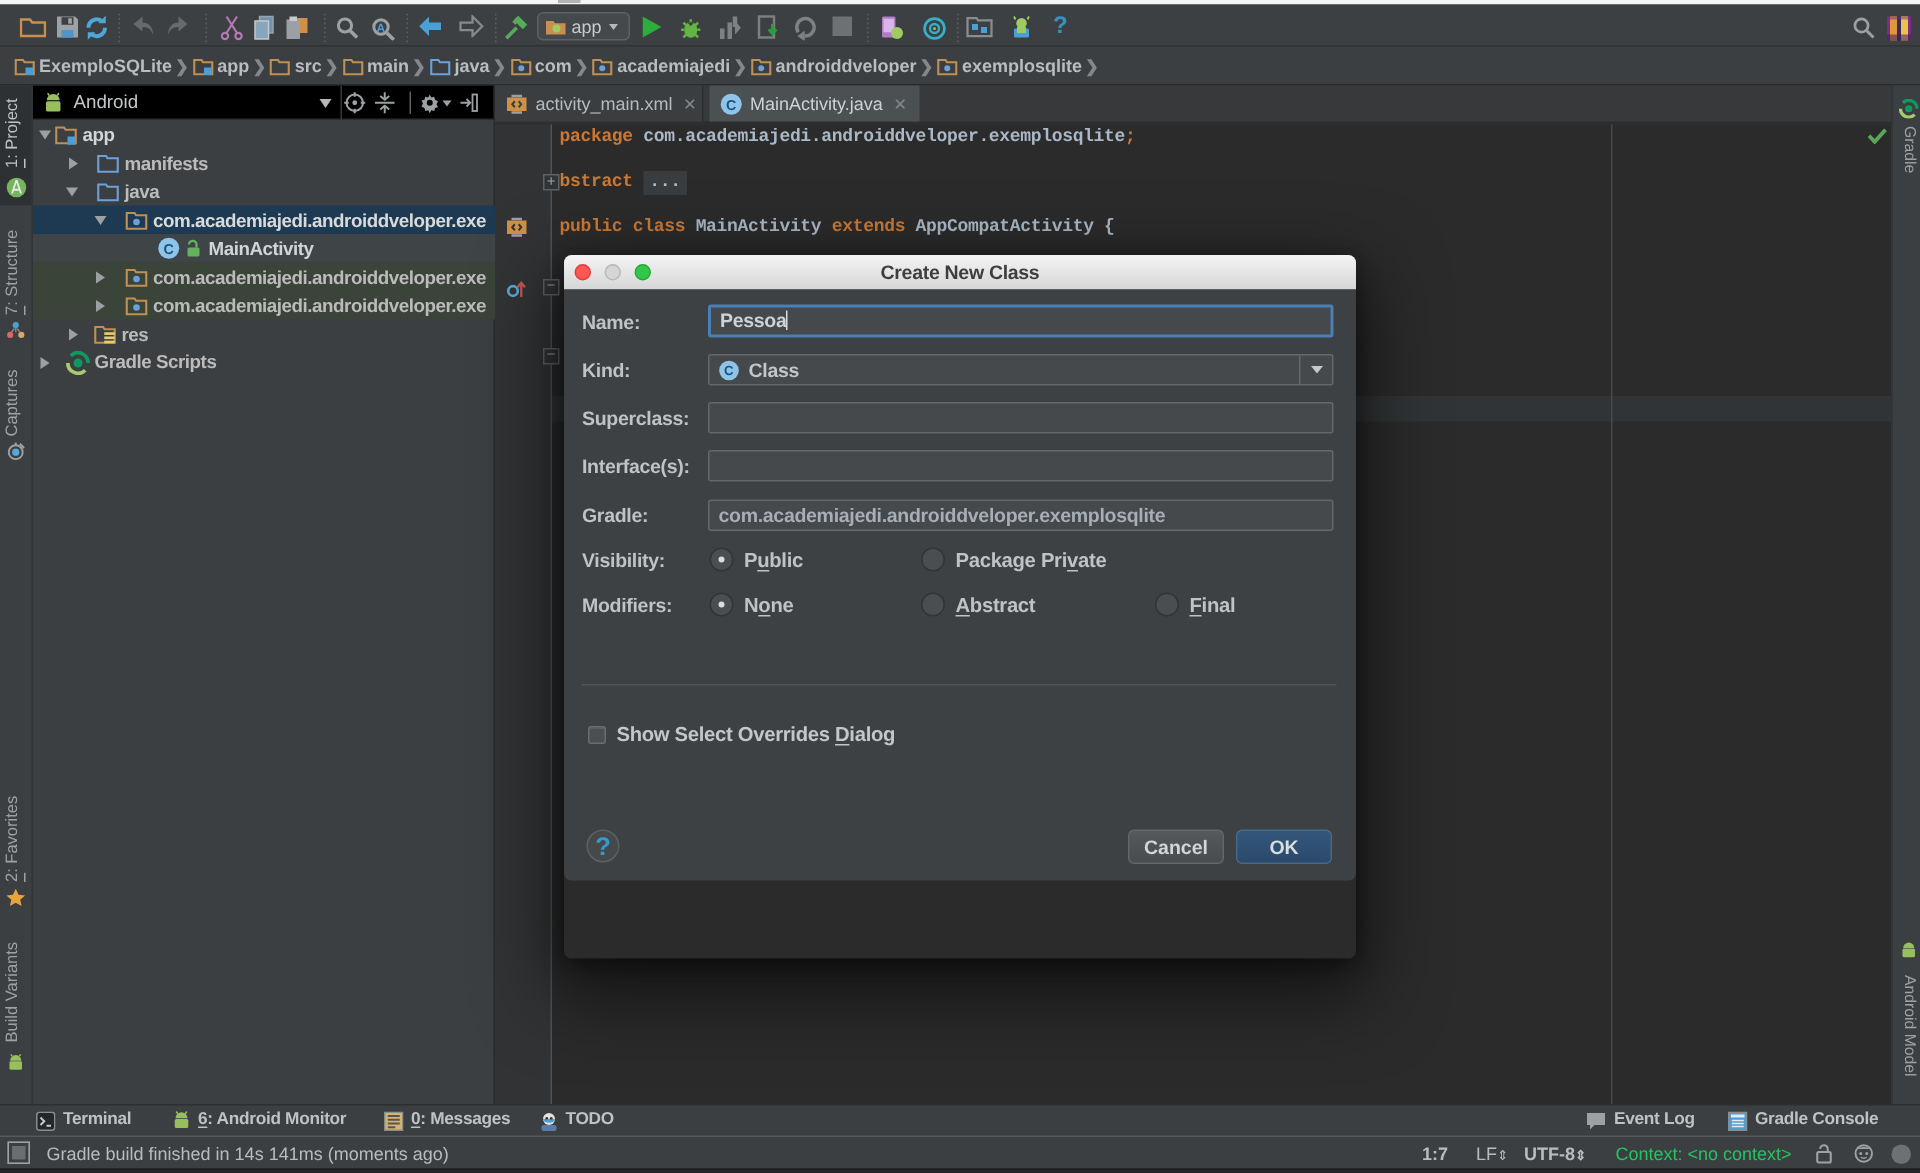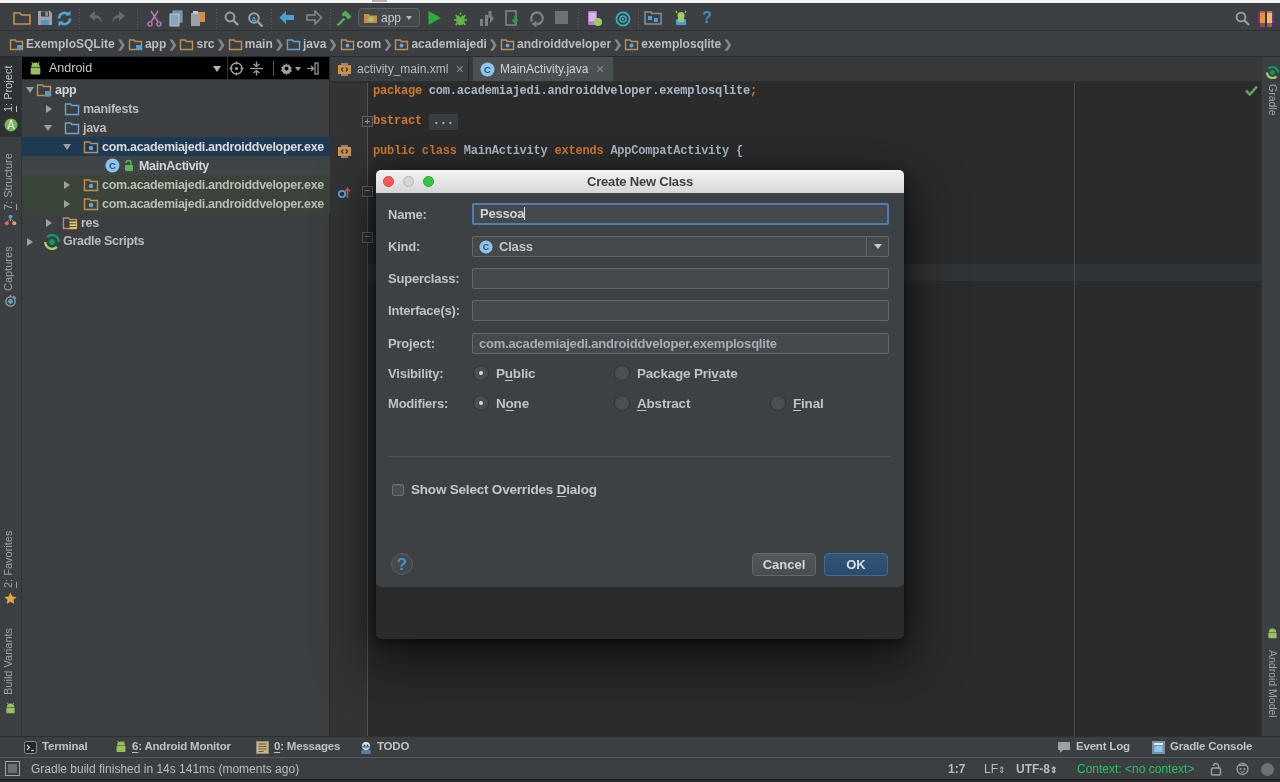--- a/index.html
+++ b/index.html
@@ -511,21 +511,21 @@
           </svg>
         Class
         <div style="position:absolute;right:0;top:0;width:22px;height:19px;border-left:1px solid #646869;display:flex;align-items:center;justify-content:center;">
             <span style="width:0;height:0;border-top:5px solid #c6c9cb;border-left:4px solid transparent;border-right:4px solid transparent;"></span>
           </div>
       </div>
       <span class="dlg-label" style="top:78px;">Superclass:</span>
       <div class="dlg-input" style="top:75px;"></div>
       <span class="dlg-label" style="top:110px;">Interface(s):</span>
       <div class="dlg-input" style="top:107px;"></div>
-      <span class="dlg-label" style="top:143px;">Project:</span>
+      <span class="dlg-label" style="top:143px;">Gradle:</span>
       <div class="dlg-input" style="top:140px;">com.academiajedi.androiddveloper.exemplosqlite</div>
       <span class="dlg-label" style="top:173px;">Visibility:</span>
       <div class="radio sel" style="left:97px;top:172px;"></div>
       <span class="rlabel" style="left:120px;top:173px;">P<u>u</u>blic</span>
       <div class="radio" style="left:238px;top:172px;"></div>
       <span class="rlabel" style="left:261px;top:173px;">Package Pri<u>v</u>ate</span>
       <span class="dlg-label" style="top:203px;">Modifiers:</span>
       <div class="radio sel" style="left:97px;top:202px;"></div>
       <span class="rlabel" style="left:120px;top:203px;">N<u>o</u>ne</span>
       <div class="radio" style="left:238px;top:202px;"></div>

